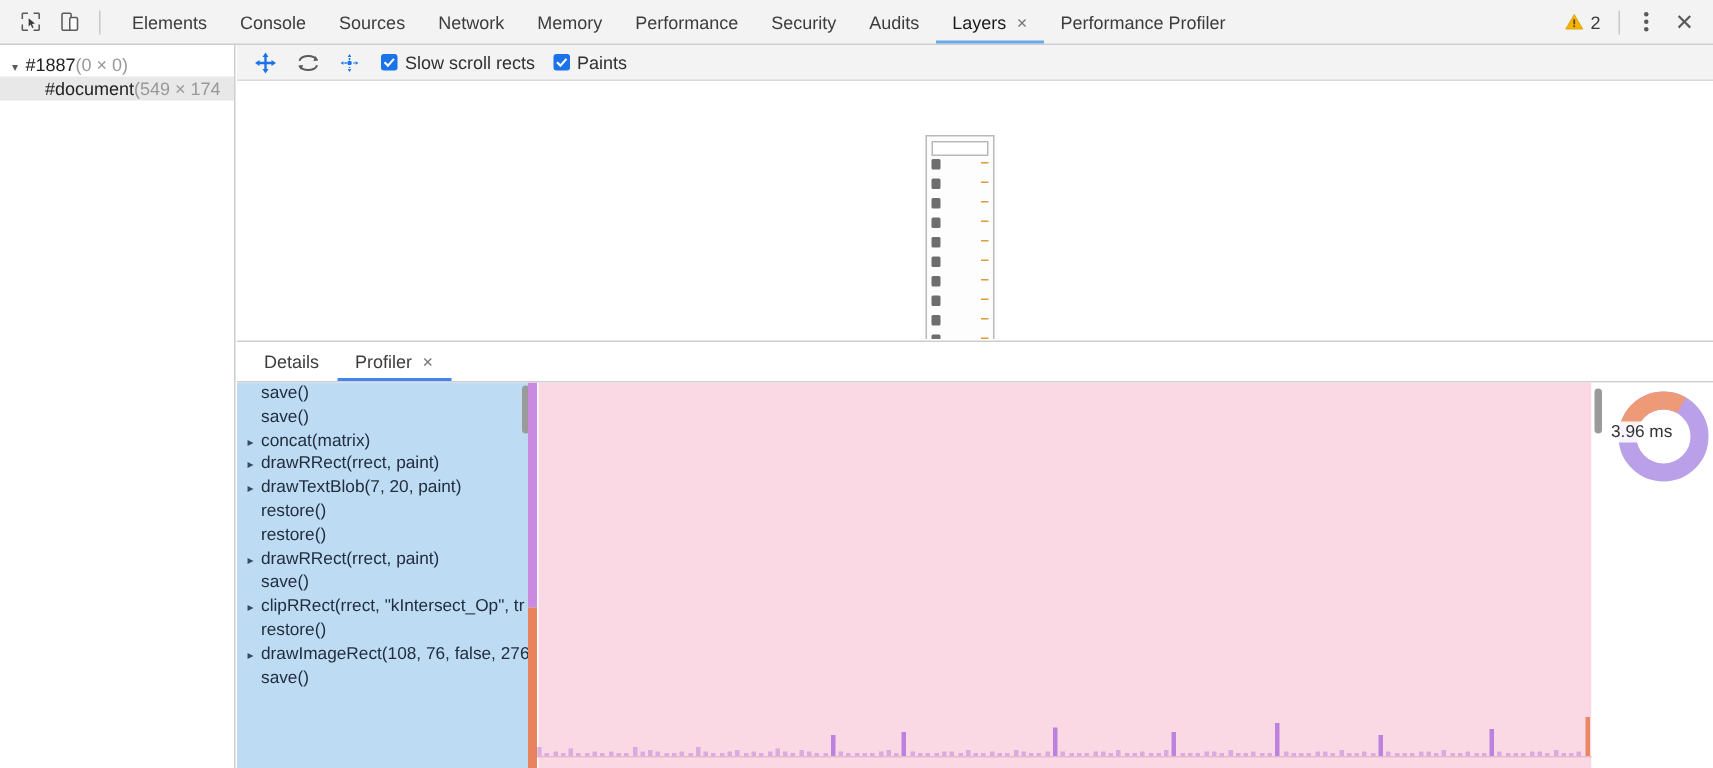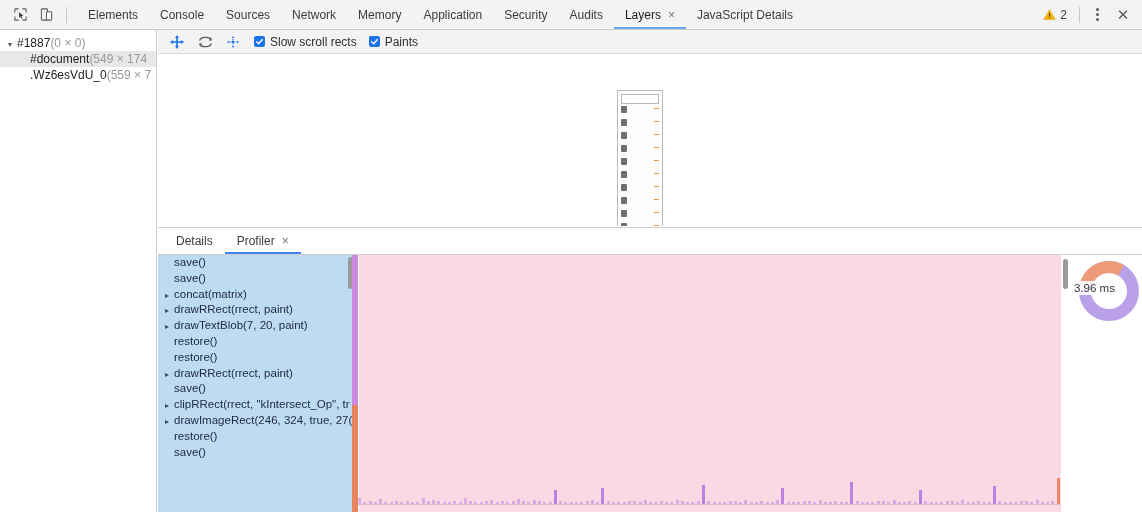--- a/index.html
+++ b/index.html
@@ -152,34 +152,34 @@
       <div class="tab">
         <span>Sources</span>
         </div>
       <div class="tab">
         <span>Network</span>
         </div>
       <div class="tab">
         <span>Memory</span>
         </div>
       <div class="tab">
-        <span>Application</span>
+        <span>Performance</span>
         </div>
       <div class="tab">
         <span>Security</span>
         </div>
       <div class="tab">
         <span>Audits</span>
         </div>
       <div class="tab active">
         <span>Layers</span>
         <span class="tclose">×</span>
       </div>
       <div class="tab">
-        <span>JavaScript Details</span>
+        <span>Performance Profiler</span>
         </div>
     </div>
 
     <div class="tb-right">
       <div class="warnbox">
         <svg width="13" height="13" viewBox="0 0 16 16">
           <path d="M8 2 L15 14 H1 Z" fill="#f4b400" stroke="#d79b00" stroke-width=".6"></path>
           <rect x="7.3" y="6" width="1.4" height="4.2" fill="#5a4500"></rect>
           <rect x="7.3" y="11" width="1.4" height="1.4" fill="#5a4500"></rect>
         </svg>
@@ -194,23 +194,20 @@
       <div class="xbtn">✕</div>
     </div>
   </div>
 
   <div class="sidebar">
     <div class="tree-row">
       <span class="tri">▾</span><span>#1887</span><span class="dim">(0 × 0)</span>
     </div>
     <div class="tree-row child selected">
       <span>#document</span><span class="dim">(549 × 174</span>
-    </div>
-    <div class="tree-row child">
-      <span>.Wz6esVdU_0</span><span class="dim">(559 × 7</span>
     </div>
   </div>
 
   <div class="layerview">
     <div class="lv-toolbar">
       <div class="lv-icon">
         <svg width="16" height="16" viewBox="0 0 16 16">
           <path d="M8 1 L10 4 H8.8 V7.2 H12 V6 L15 8 L12 10 V8.8 H8.8 V12 H10 L8 15 L6 12 H7.2 V8.8 H4 V10 L1 8 L4 6 V7.2 H7.2 V4 H6 Z" fill="#1a73e8"></path>
         </svg>
       </div>
@@ -325,22 +322,22 @@
           <div class="logrow noar"><span>save()</span></div>
           <div class="logrow noar"><span>save()</span></div>
           <div class="logrow"><span class="ar">▸</span><span>concat(matrix)</span></div>
           <div class="logrow"><span class="ar">▸</span><span>drawRRect(rrect, paint)</span></div>
           <div class="logrow"><span class="ar">▸</span><span>drawTextBlob(7, 20, paint)</span></div>
           <div class="logrow noar"><span>restore()</span></div>
           <div class="logrow noar"><span>restore()</span></div>
           <div class="logrow"><span class="ar">▸</span><span>drawRRect(rrect, paint)</span></div>
           <div class="logrow noar"><span>save()</span></div>
           <div class="logrow"><span class="ar">▸</span><span>clipRRect(rrect, "kIntersect_Op", tr</span></div>
-          <div class="logrow"><span class="ar">▸</span><span>drawImageRect(246, 324, true, 27(</span></div>
           <div class="logrow noar"><span>restore()</span></div>
+          <div class="logrow"><span class="ar">▸</span><span>drawImageRect(108, 76, false, 276</span></div>
           <div class="logrow noar"><span>save()</span></div>
         </div>
       <div class="sbar"></div>
 
       <div class="strip" id="strip">
           <div class="sp" style="top: 0px; height: 150px; background: rgb(201, 138, 224);"></div>
           <div class="sp" style="top: 150px; height: 108px; background: rgb(232, 131, 94);"></div>
         </div>
 
       <div class="paint"></div>

